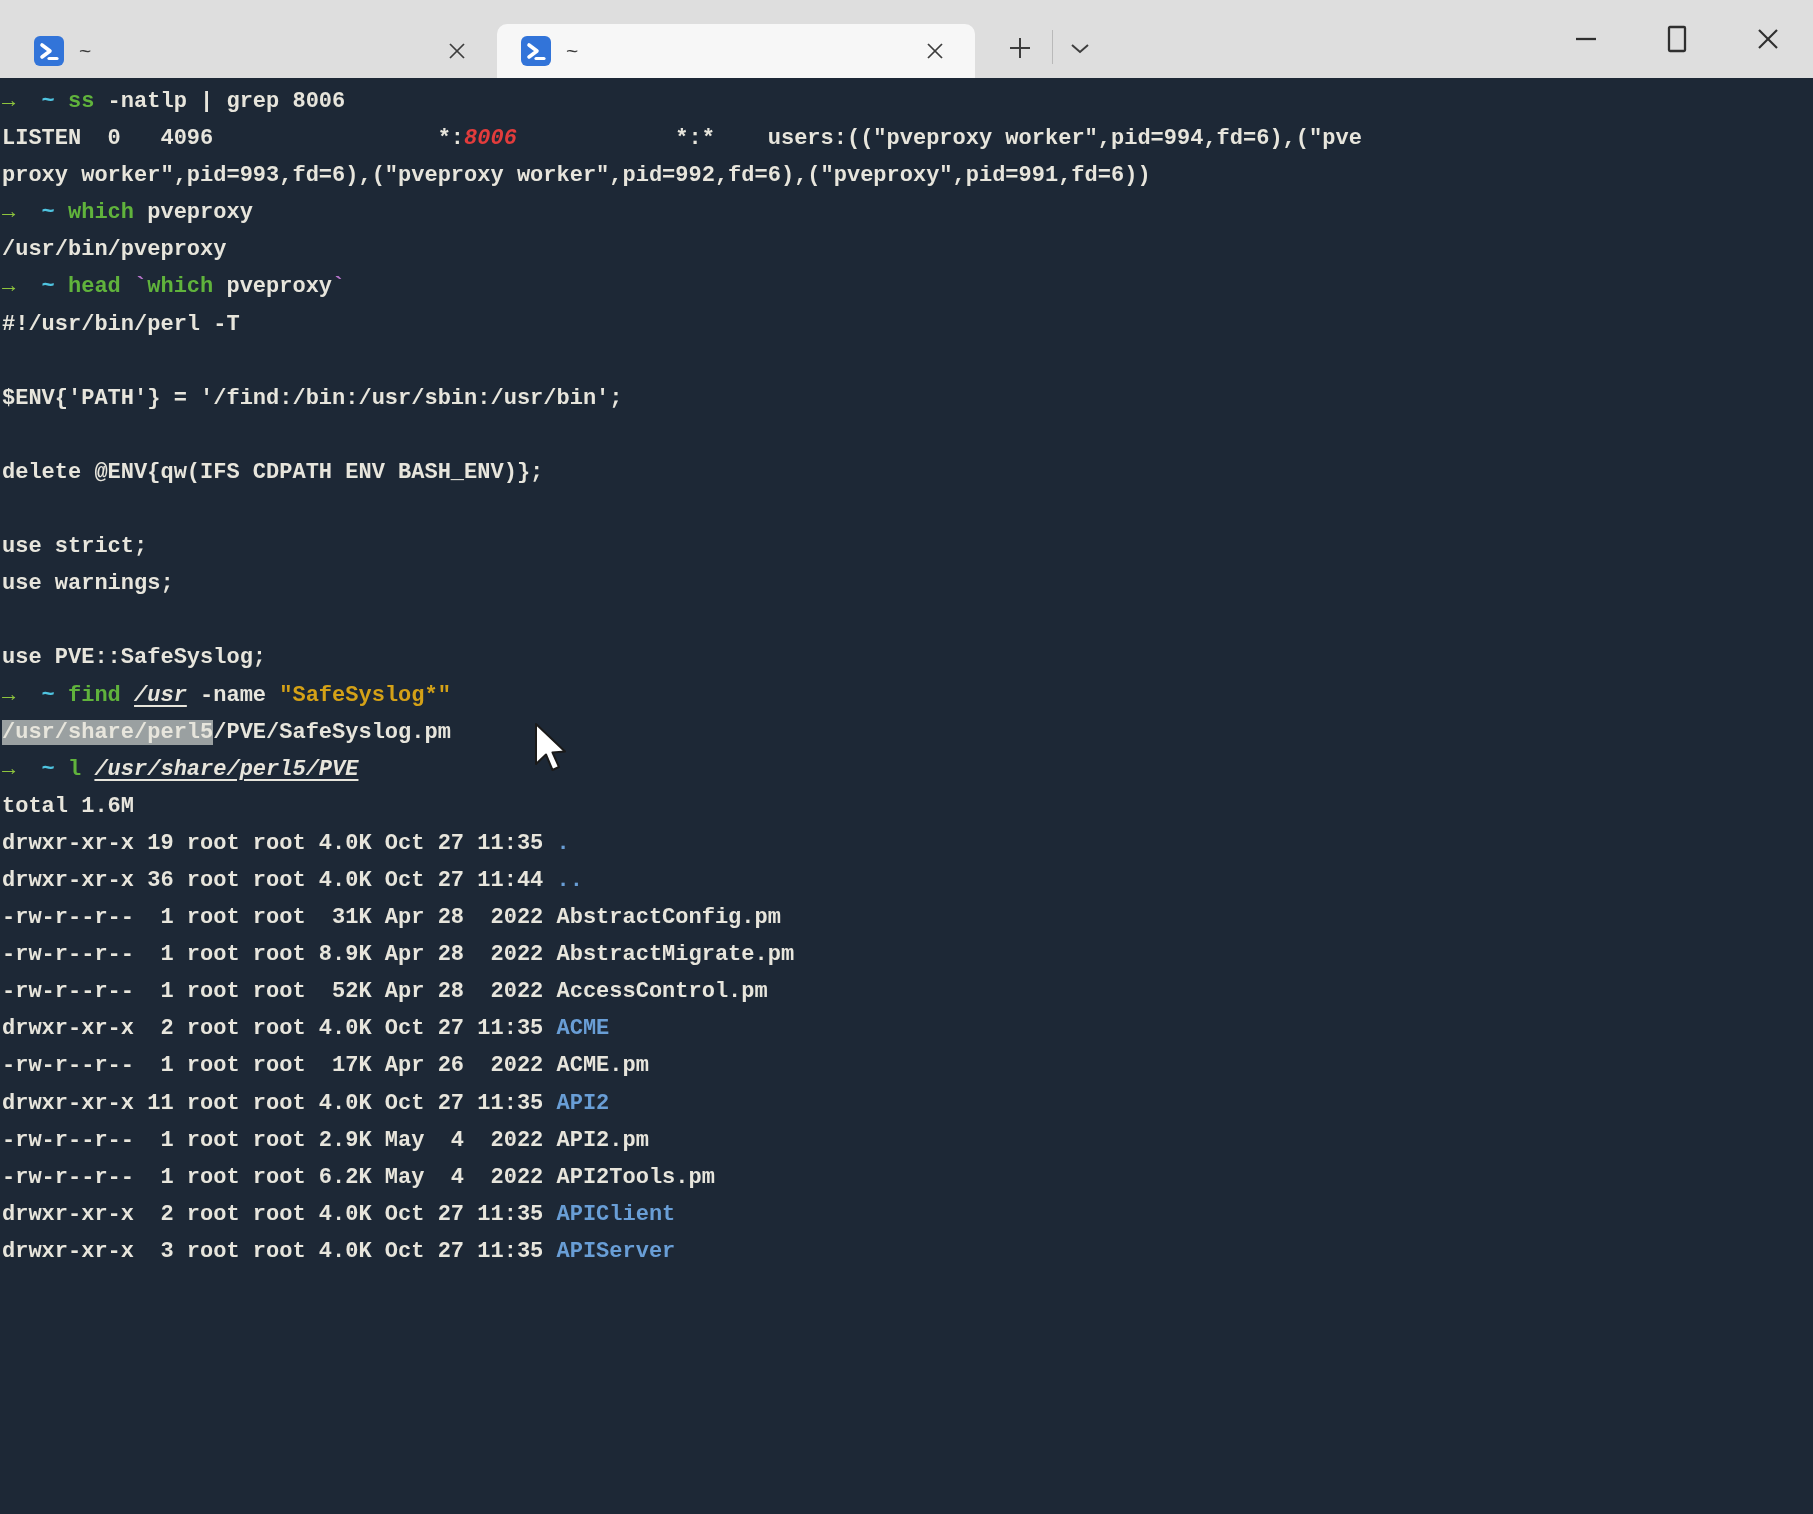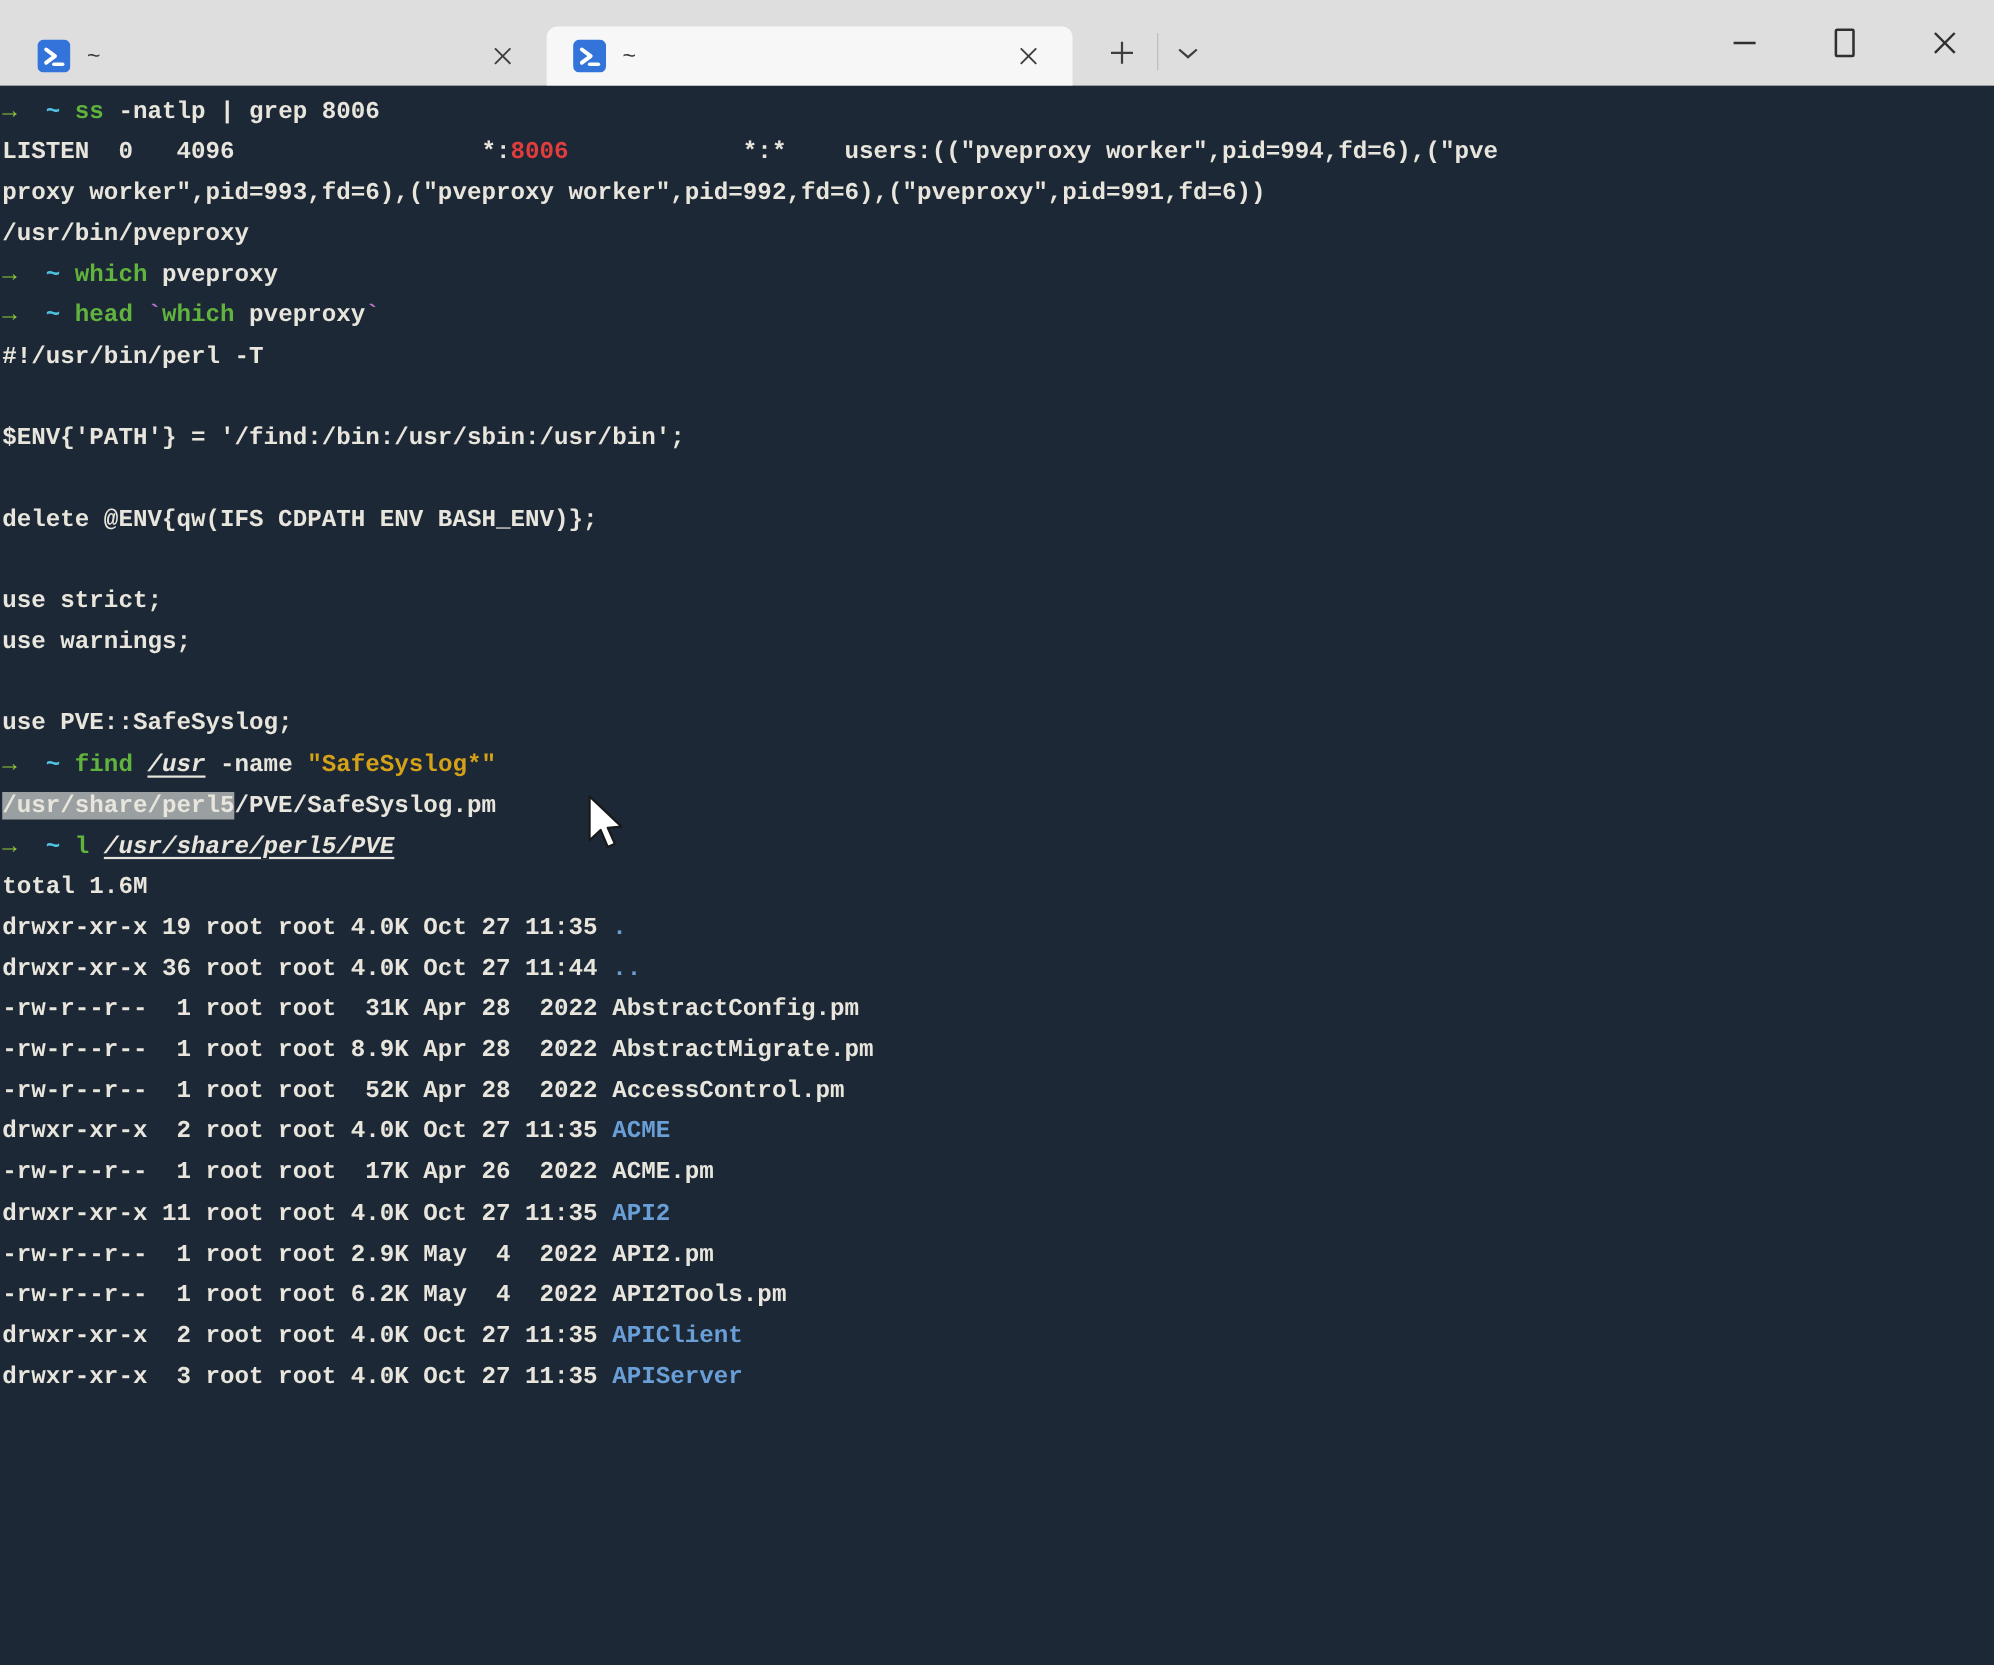--- a/index.html
+++ b/index.html
@@ -63,21 +63,21 @@
     font-weight:bold;
     font-size:22px;line-height:37.1px;
     color:var(--foreground,#e7e5dc);
     cursor:text;
   }
   .t-line{white-space:pre;min-height:37.1px;}
   .c-p{color:var(--foreground);}
   .c-arrow{color:var(--arrow_green);}
   .c-cyan{color:var(--cyan);}
   .c-green{color:var(--green);}
-  .c-red{color:var(--red);}
+  .c-red{color:var(--red);font-style:italic;}
   .c-yellow{color:var(--yellow);}
   .c-magenta{color:var(--magenta);}
   .c-blue{color:var(--blue);}
   .c-u{color:var(--foreground);text-decoration:underline;text-underline-offset:4px;text-decoration-thickness:2px;font-style:italic;}
   .c-sel{color:var(--foreground);background:var(--selection);}
   
   .mouse-cursor{position:absolute;left:534px;top:722px;}
 </style>
 </head>
 <body style="--background: #1d2836; --foreground: #e7e5dc; --arrow_green: #8ec43d; --green: #60b33c; --cyan: #4fc4e0; --red: #e23c3c; --yellow: #d4a117; --magenta: #b573c9; --blue: #699ed6; --selection: #9aa0a1;">
@@ -141,22 +141,22 @@
       <line x1="22" y1="4" x2="4" y2="22" stroke="#2f2f2f" stroke-width="2.2"></line>
     </svg>
   </div>
 
 </div>
 
 <div class="terminal" id="term">
     <div class="t-line"><span class="c-arrow">→</span><span class="c-p">  </span><span class="c-cyan">~</span><span class="c-p"> </span><span class="c-green">ss</span><span class="c-p"> -natlp | grep 8006</span></div>
     <div class="t-line"><span class="c-p">LISTEN  0   4096                 *:</span><span class="c-red">8006</span><span class="c-p">            *:*    users:(("pveproxy worker",pid=994,fd=6),("pve</span></div>
     <div class="t-line"><span class="c-p">proxy worker",pid=993,fd=6),("pveproxy worker",pid=992,fd=6),("pveproxy",pid=991,fd=6))</span></div>
+    <div class="t-line"><span class="c-arrow">→</span><span class="c-p">  </span><span class="c-cyan">~</span><span class="c-p"> </span><span class="c-green">which</span><span class="c-p"> pveproxy</span></div>
     <div class="t-line"><span class="c-p">/usr/bin/pveproxy</span></div>
-    <div class="t-line"><span class="c-arrow">→</span><span class="c-p">  </span><span class="c-cyan">~</span><span class="c-p"> </span><span class="c-green">which</span><span class="c-p"> pveproxy</span></div>
     <div class="t-line"><span class="c-arrow">→</span><span class="c-p">  </span><span class="c-cyan">~</span><span class="c-p"> </span><span class="c-green">head</span><span class="c-p"> </span><span class="c-magenta">`</span><span class="c-green">which</span><span class="c-p"> pveproxy</span><span class="c-magenta">`</span></div>
     <div class="t-line"><span class="c-p">#!/usr/bin/perl -T</span></div>
     <div class="t-line"></div>
     <div class="t-line"><span class="c-p">$ENV{'PATH'} = '/find:/bin:/usr/sbin:/usr/bin';</span></div>
     <div class="t-line"></div>
     <div class="t-line"><span class="c-p">delete @ENV{qw(IFS CDPATH ENV BASH_ENV)};</span></div>
     <div class="t-line"></div>
     <div class="t-line"><span class="c-p">use strict;</span></div>
     <div class="t-line"><span class="c-p">use warnings;</span></div>
     <div class="t-line"></div>

